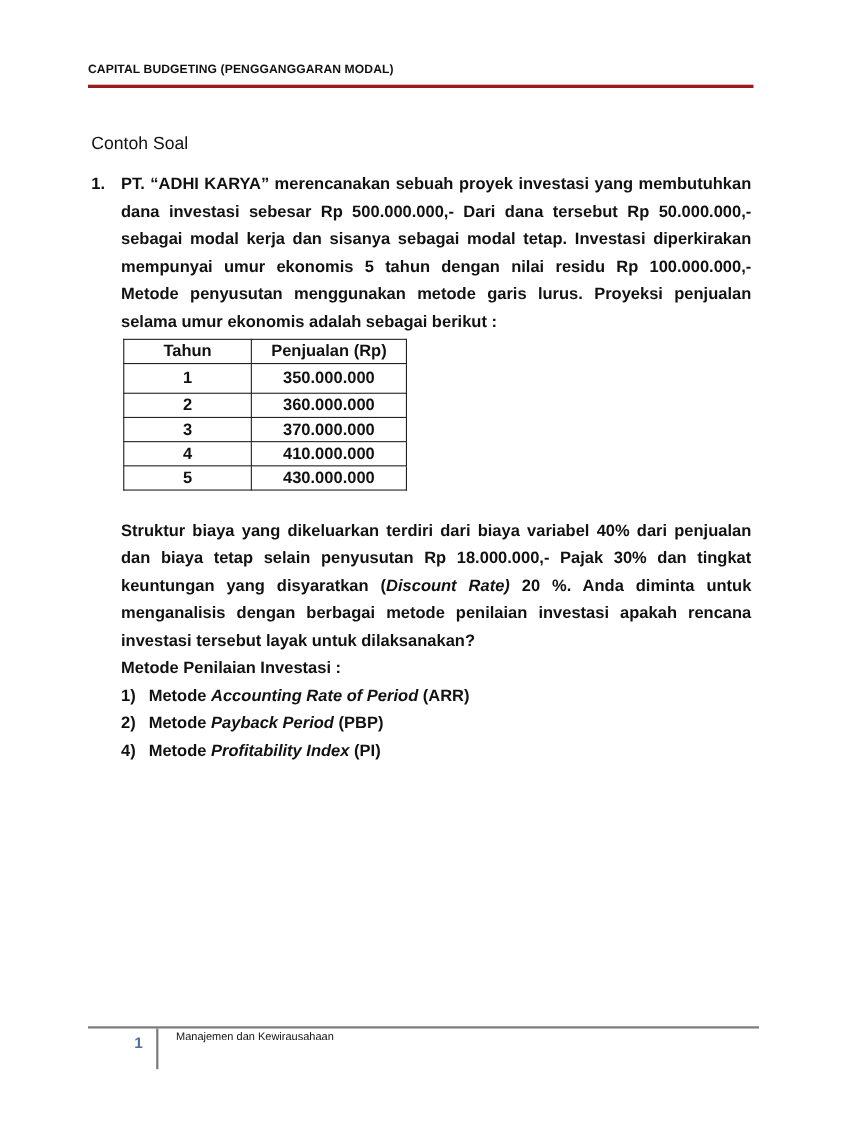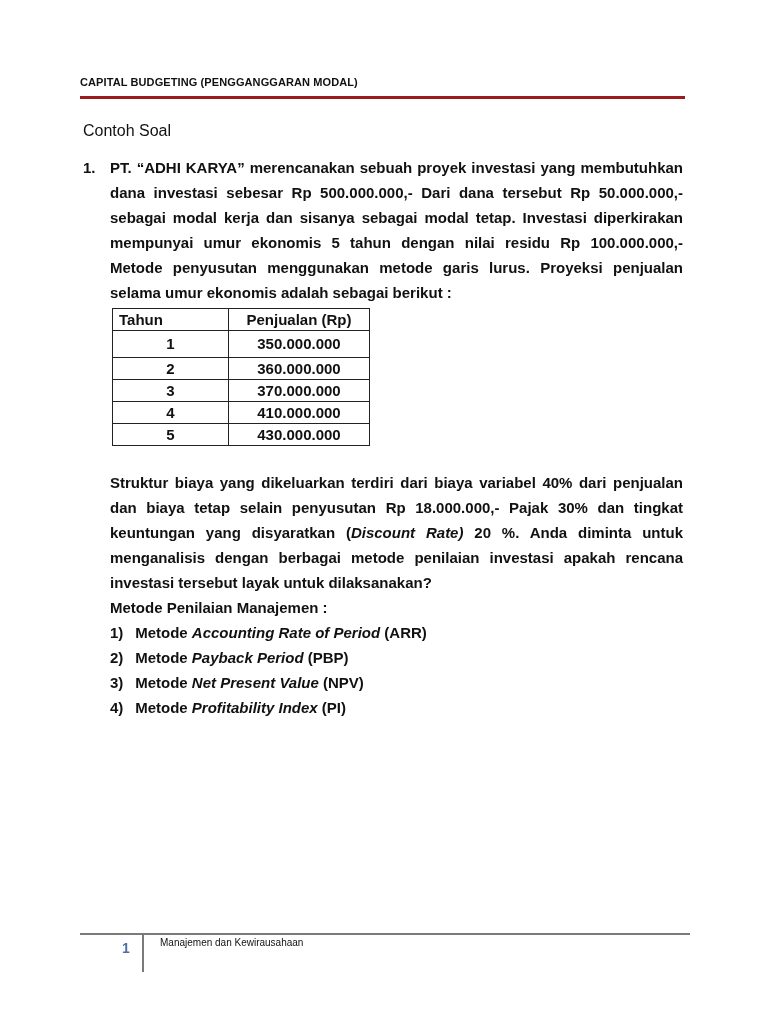--- a/index.html
+++ b/index.html
@@ -11,21 +11,21 @@
     width: 768px;
     height: 1024px;
     position: relative;
     overflow: hidden;
     font-family: "Liberation Sans", "DejaVu Sans", sans-serif;
     color: #111111;
   }
   .page-header {
     position: absolute;
     left: 80px;
-    top: 76px;
+    top: 57px;
     width: 605px;
   }
   .header-title {
     font-size: 11px;
     font-weight: bold;
     letter-spacing: 0.1px;
     color: #111;
   }
   .header-rule {
     position: absolute;
@@ -70,21 +70,21 @@
     border-collapse: collapse;
     font-size: 15px;
     font-weight: bold;
   }
   .sales-table th, .sales-table td {
     border: 1px solid #222;
     padding: 0 6px;
     height: 21px;
     line-height: 21px;
   }
-  .sales-table th.col-year { width: 103px; }
+  .sales-table th.col-year { width: 103px; text-align: center; }
   .sales-table th.col-sales { width: 128px; text-align: center; }
   .sales-table td.year { text-align: center; }
   .sales-table td.sales { text-align: center; }
   .sales-table tr.first td { height: 26px; line-height: 26px; }
   .gap { height: 24px; }
   .methods-list {
     margin: 0;
     padding: 0;
     list-style: none;
   }
@@ -178,26 +178,25 @@
           <td class="year">5</td>
           <td class="sales">430.000.000</td>
         </tr>
       </tbody>
     </table>
 
     <div class="gap"></div>
 
     <div class="para"><span>Struktur biaya yang dikeluarkan terdiri dari biaya variabel 40% dari penjualan dan biaya tetap selain penyusutan Rp 18.000.000,- Pajak 30% dan tingkat keuntungan yang disyaratkan (</span><i>Discount Rate)</i><span> 20 %. Anda diminta untuk menganalisis dengan berbagai metode penilaian investasi apakah rencana investasi tersebut layak untuk dilaksanakan?</span></div>
 
-    <div>Metode Penilaian Manajemen :</div>
+    <div>Metode Penilaian Investasi :</div>
 
     <ul class="methods-list">
       <li><span class="num">1)</span> <span>Metode </span><i>Accounting Rate of Period</i><span> (ARR)</span></li>
       <li><span class="num">2)</span> <span>Metode </span><i>Payback Period</i><span> (PBP)</span></li>
-      <li><span class="num">3)</span> <span>Metode </span><i>Net Present Value</i><span> (NPV)</span></li>
       <li><span class="num">4)</span> <span>Metode </span><i>Profitability Index</i><span> (PI)</span></li>
     </ul>
   </div>
 </div>
 
 <div class="footer">
   <div class="footer-rule"></div>
   <div class="footer-divider"></div>
   <div class="page-number">1</div>
   <div class="footer-text">Manajemen dan Kewirausahaan</div>

